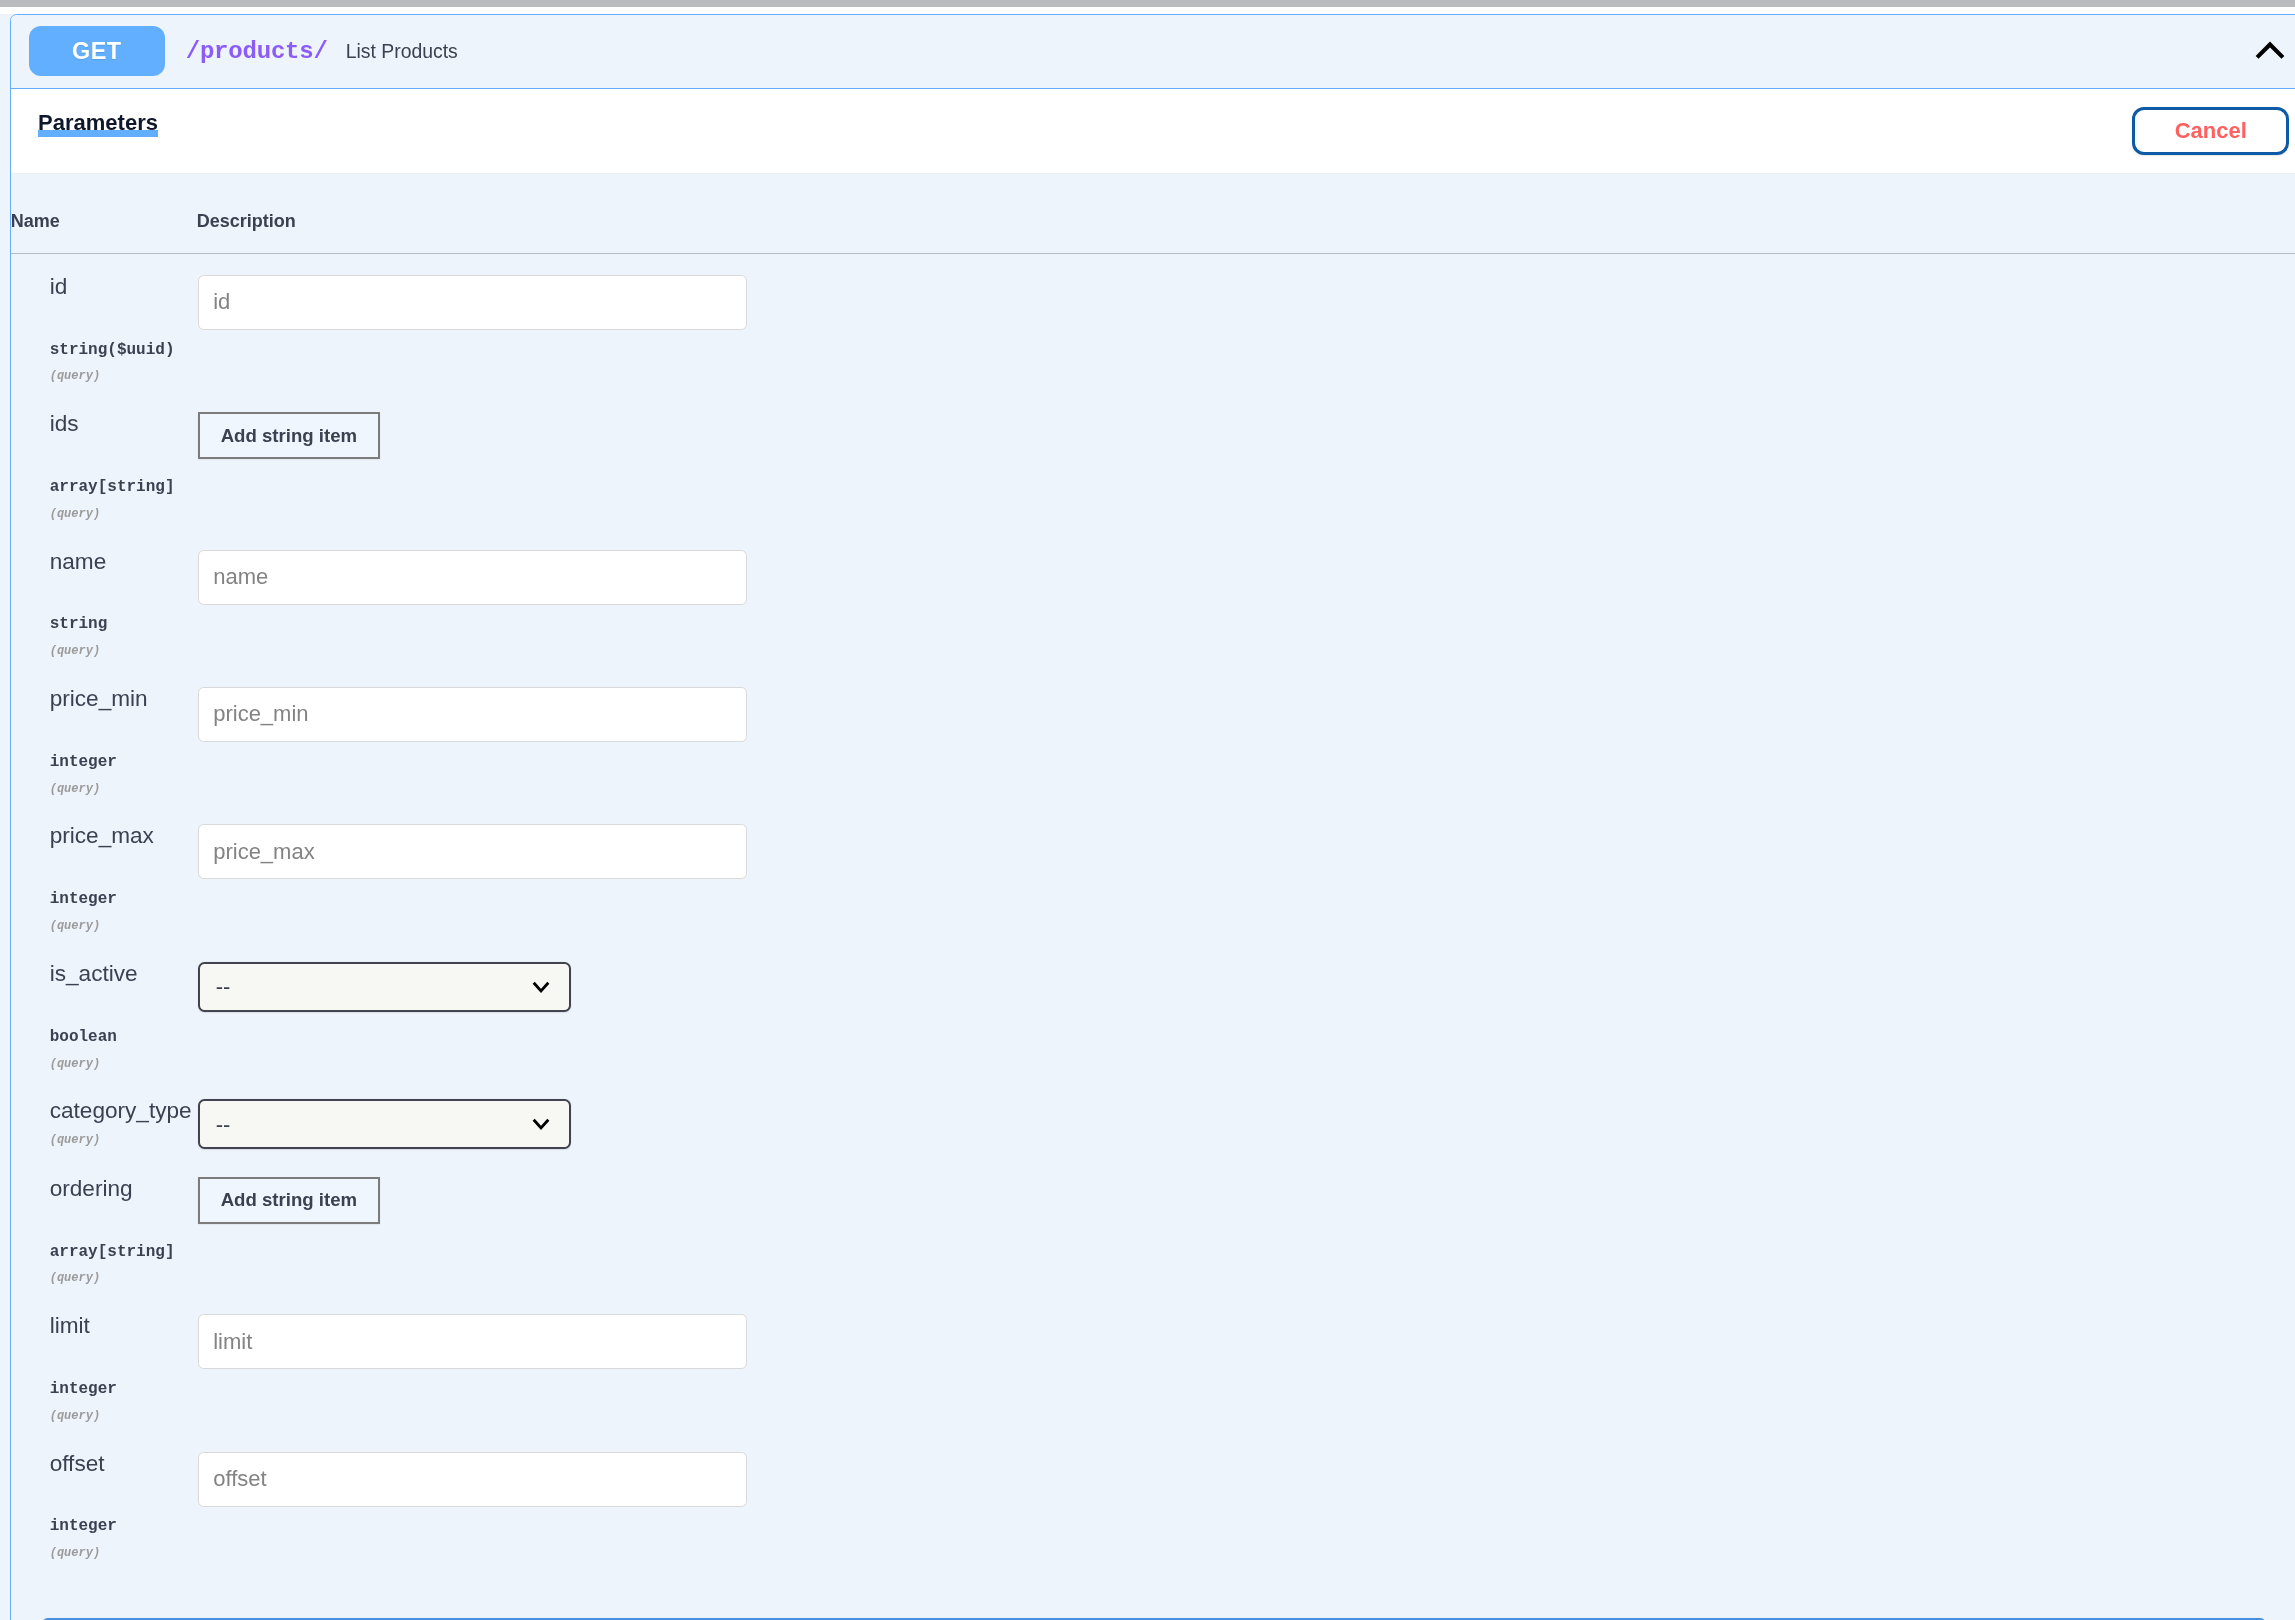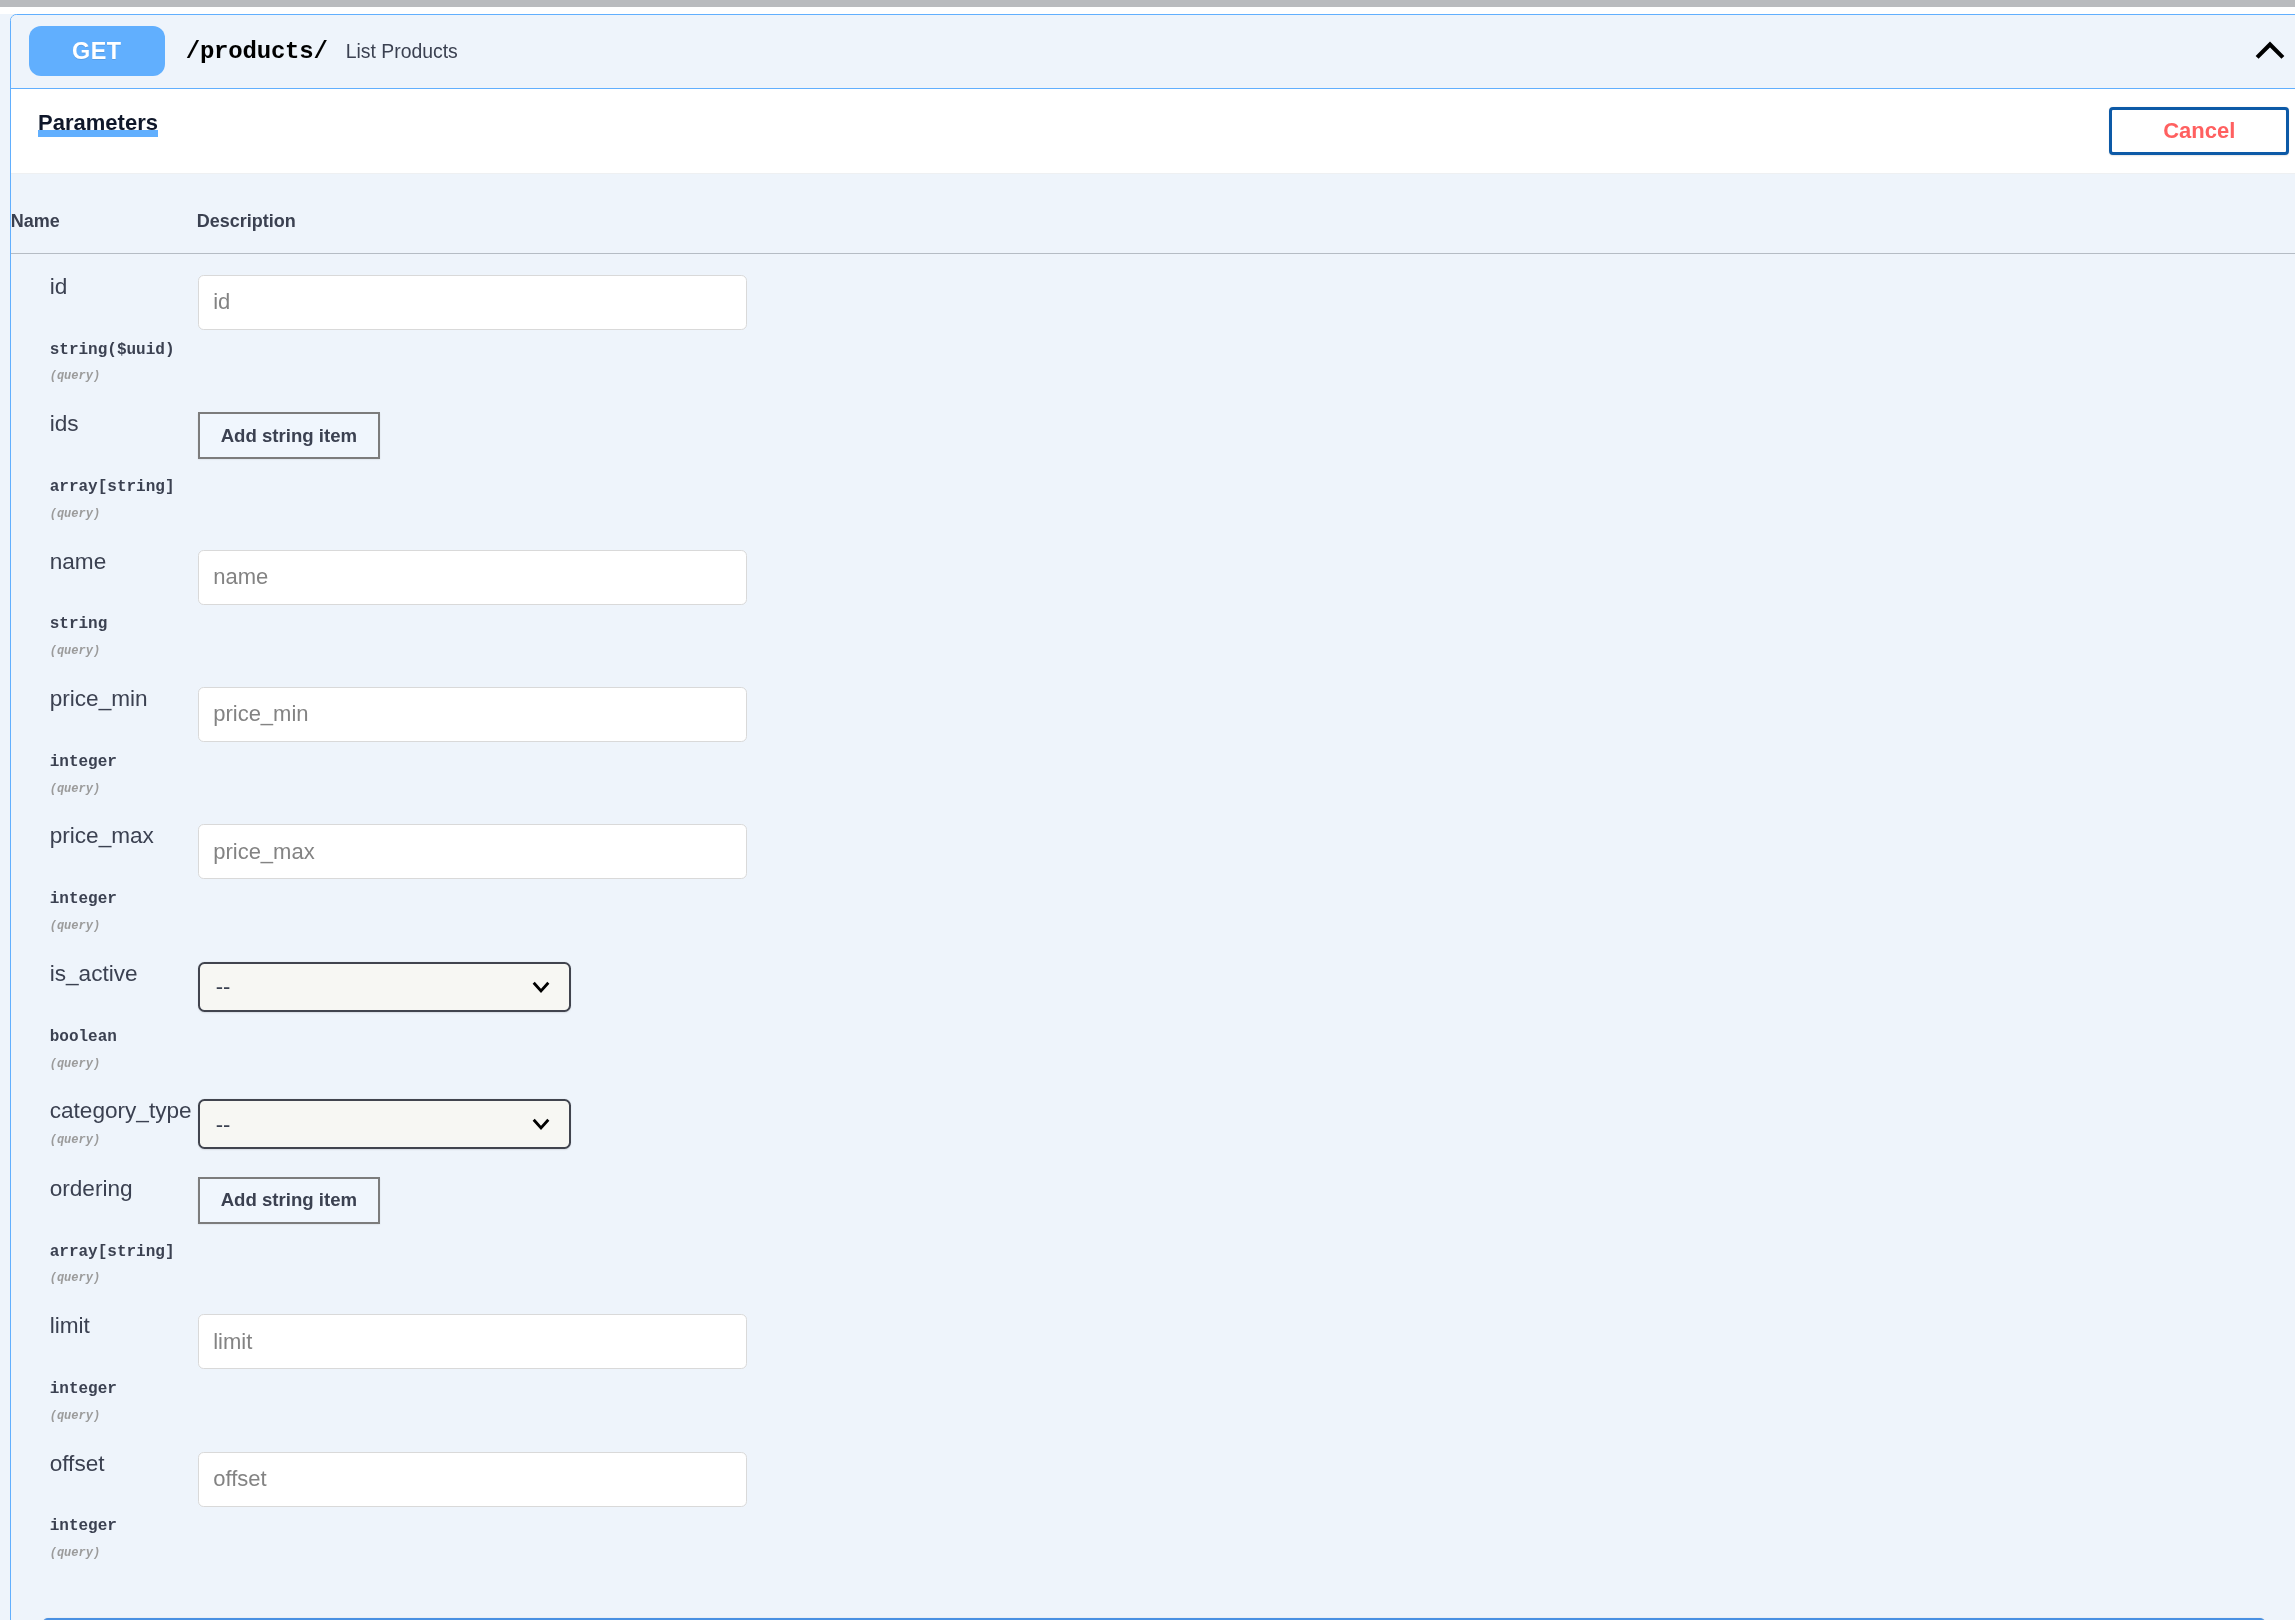--- a/index.html
+++ b/index.html
@@ -68,21 +68,21 @@
     align-items: center;
     justify-content: center;
     text-shadow: 0 0.8px 0 rgba(0,0,0,.10);
     flex: 0 0 auto;
   }
   .op-path {
     margin-left: 21px;
     font-family: "Liberation Mono", monospace;
     font-size: 24px;
     font-weight: bold;
-    color: #000000;
+    color: #8b5cf6;
     letter-spacing: -0.2px;
     flex: 0 0 auto;
   }
   .op-summary {
     margin-left: 18px;
     font-size: 19.4px;
     color: #3b4151;
     flex: 0 0 auto;
   }
   .collapse-icon {
@@ -126,24 +126,24 @@
     position: absolute;
     left: 0; right: 0;
     bottom: 0;
     height: 6.5px;
     background: #61affe;
   }
   .cancel-btn {
     position: absolute;
     right: 27.4px;
     top: 18px;
-    width: 180px;
+    width: 157px;
     height: 48px;
     border: 3.2px solid #0d5aa7;
-    border-radius: 4px;
+    border-radius: 12px;
     background: #ffffff;
     color: #ff6060;
     font-size: 22px;
     font-weight: bold;
     font-family: "Liberation Sans", sans-serif;
     cursor: pointer;
     box-shadow: 0 0.8px 1.6px rgba(0,0,0,.10);
     display: flex;
     align-items: center;
     justify-content: center;

